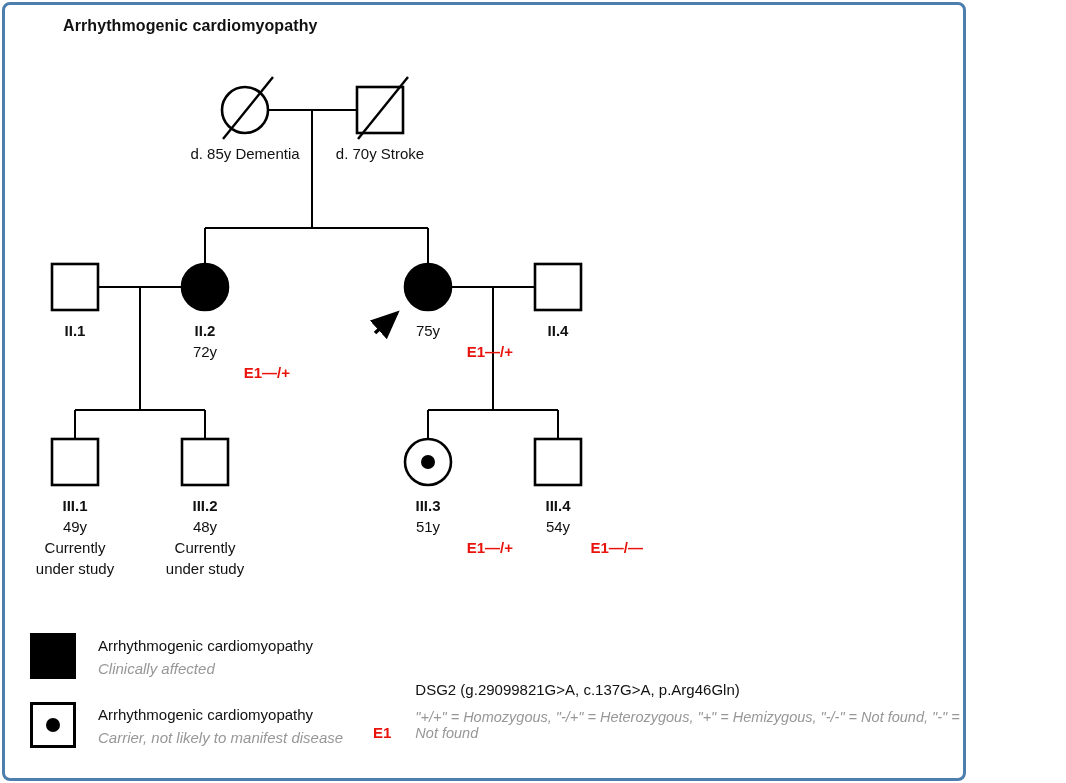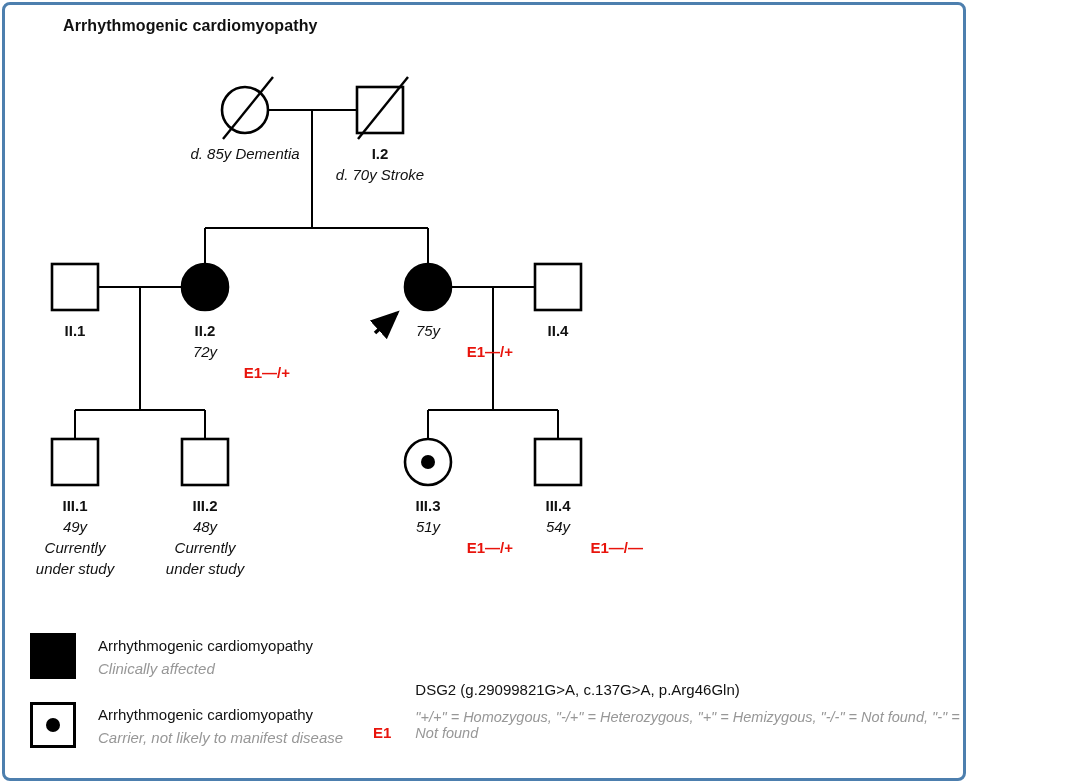--- a/index.html
+++ b/index.html
@@ -18,21 +18,21 @@
     font-size:16px; font-weight:bold; color:#111;
     letter-spacing:0.1px;
   }
   #pedigree-svg { position:absolute; left:0; top:0; }
   #labels-layer { position:absolute; left:0; top:0; width:100%; height:100%; pointer-events:none; }
   .node-labels {
     position:absolute; width:170px; text-align:center;
     font-size:15px; line-height:21px; color:#111;
   }
   .lbl-id { font-weight:bold; }
-  .lbl-plain { font-weight:normal;font-style:italic; }
+  .lbl-plain { font-weight:normal; }
   .lbl-genotype { color:var(--genotype,#e8140c); font-weight:bold;text-align:right; }
 
   .legend-item { position:absolute; display:flex; align-items:flex-start; }
   .swatch { width:46px; height:46px; flex:0 0 auto; margin-right:22px; }
   .swatch-affected { background:#000; }
   .swatch-carrier { background:#fff; border:3px solid #000; position:relative; }
   .carrier-dot {
     position:absolute; left:50%; top:50%;
     width:14px; height:14px; margin:-7px 0 0 -7px;
     border-radius:50%; background:#000;
@@ -107,21 +107,20 @@
       <g>
         <rect x="535" y="439" width="46" height="46" fill="#fff" stroke="#000000" stroke-width="2.6"></rect>
       </g>
     </svg>
 
   <div id="labels-layer">
       <div class="node-labels" style="left: 160px; top: 143px;">
         <div class="lbl-plain">d. 85y Dementia</div>
       </div>
       <div class="node-labels" style="left: 295px; top: 143px;">
-        <div class="lbl-id">I.2</div>
         <div class="lbl-plain">d. 70y Stroke</div>
       </div>
       <div class="node-labels" style="left: -10px; top: 320px;">
         <div class="lbl-id">II.1</div>
       </div>
       <div class="node-labels" style="left: 120px; top: 320px;">
         <div class="lbl-id">II.2</div>
         <div class="lbl-plain">72y</div>
         <div class="lbl-genotype">E1—/+</div>
       </div>

